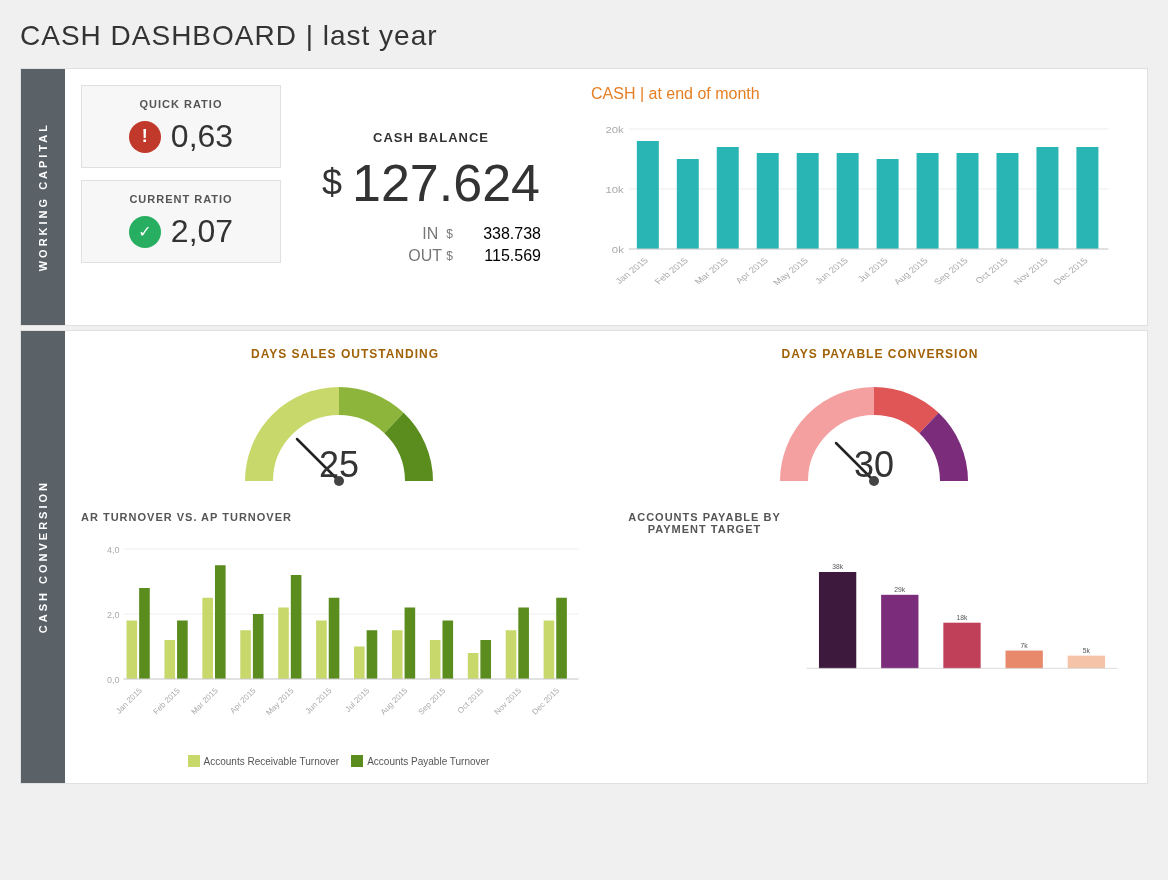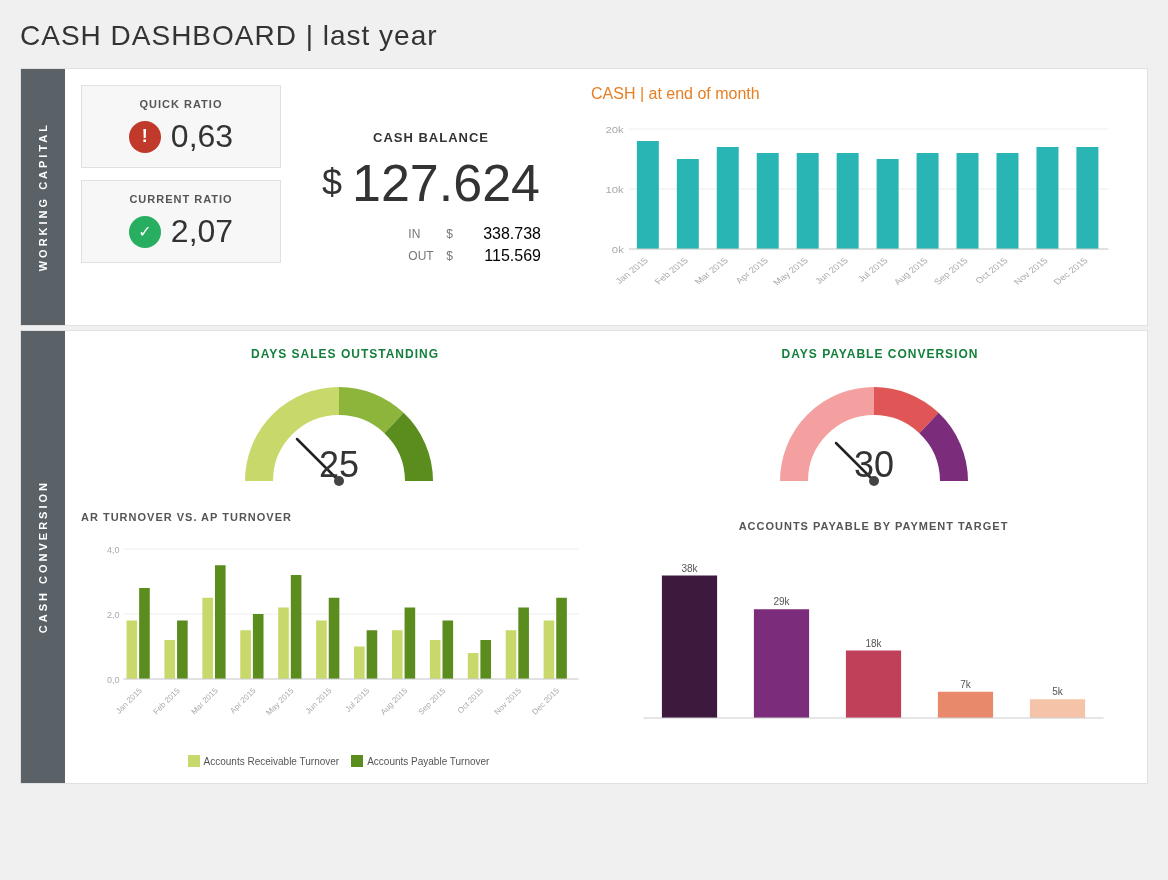--- a/index.html
+++ b/index.html
@@ -141,24 +141,24 @@
       gap: 4px;
       width: 100%;
     }
     .cb-row {
       display: flex;
       align-items: center;
       gap: 8px;
       justify-content: flex-end;
     }
     .cb-label {
-      font-size: 12px;
+      font-size: 16px;
       color: #777;
       width: 30px;
-      text-align: left;
+      text-align: right;
     }
     .cb-dollar {
       font-size: 12px;
       color: #777;
     }
     .cb-amount {
       font-size: 16px;
       font-weight: 400;
       color: #000000;
       min-width: 80px;
@@ -206,21 +206,21 @@
     }
     .gauge-panel {
       flex: 1;
       display: flex;
       flex-direction: column;
       align-items: center;
     }
     .gauge-title {
       font-size: 12px;
       font-weight: 700;
-      color: #15803d;
+      color: #a16207;
       letter-spacing: 1px;
       margin-bottom: 10px;
       text-align: center;
       margin-left: 13px;
     }
     .gauge-svg-wrap {
       width: 220px;
       height: 130px;
     }
     .turnover-panel {
@@ -232,22 +232,20 @@
       font-size: 11px;
       font-weight: 700;
       color: #555;
       letter-spacing: 1px;
       margin-bottom: 6px;
       text-align: left;
     }
     .payable-panel {
       flex: 1;
       display: flex;
-      flex-direction: column;
-      justify-content: center;
     }
     .payable-title {
       font-size: 11px;
       font-weight: 700;
       color: #555;
       letter-spacing: 1px;
       margin-bottom: 6px;
       text-align: center;
     }
     .legend {

